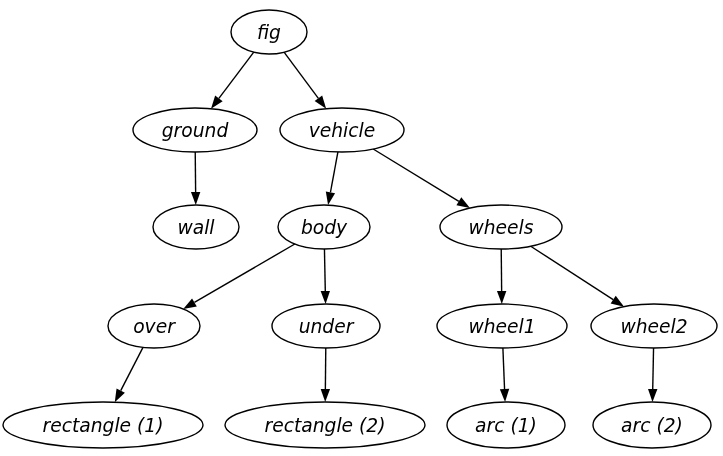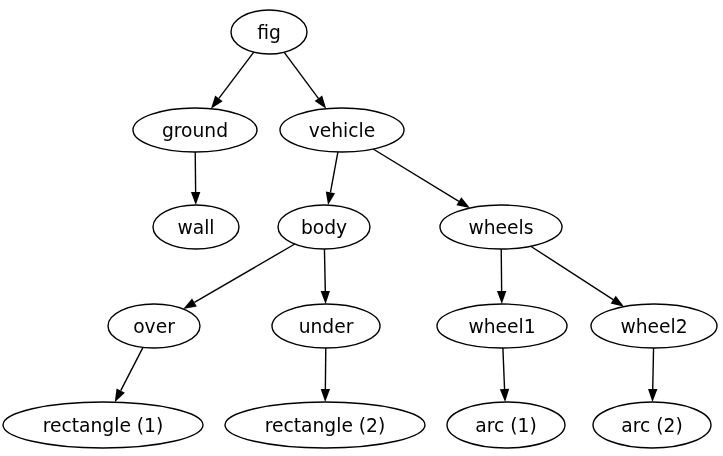--- a/index.html
+++ b/index.html
@@ -6,20 +6,21 @@
     margin: 0;
     padding: 0;
     background: #ffffff;
   }
   .canvas-wrap {
     width: 723px;
     height: 456px;
     background: #ffffff;
     position: relative;
     overflow: hidden;
+    font-style: italic;
   }
   svg text {
     font-family: "DejaVu Sans", "Liberation Sans", sans-serif;
     font-size: 18.7px;
     fill: #000000;
   }
 </style>
 </head>
 <body>
 

